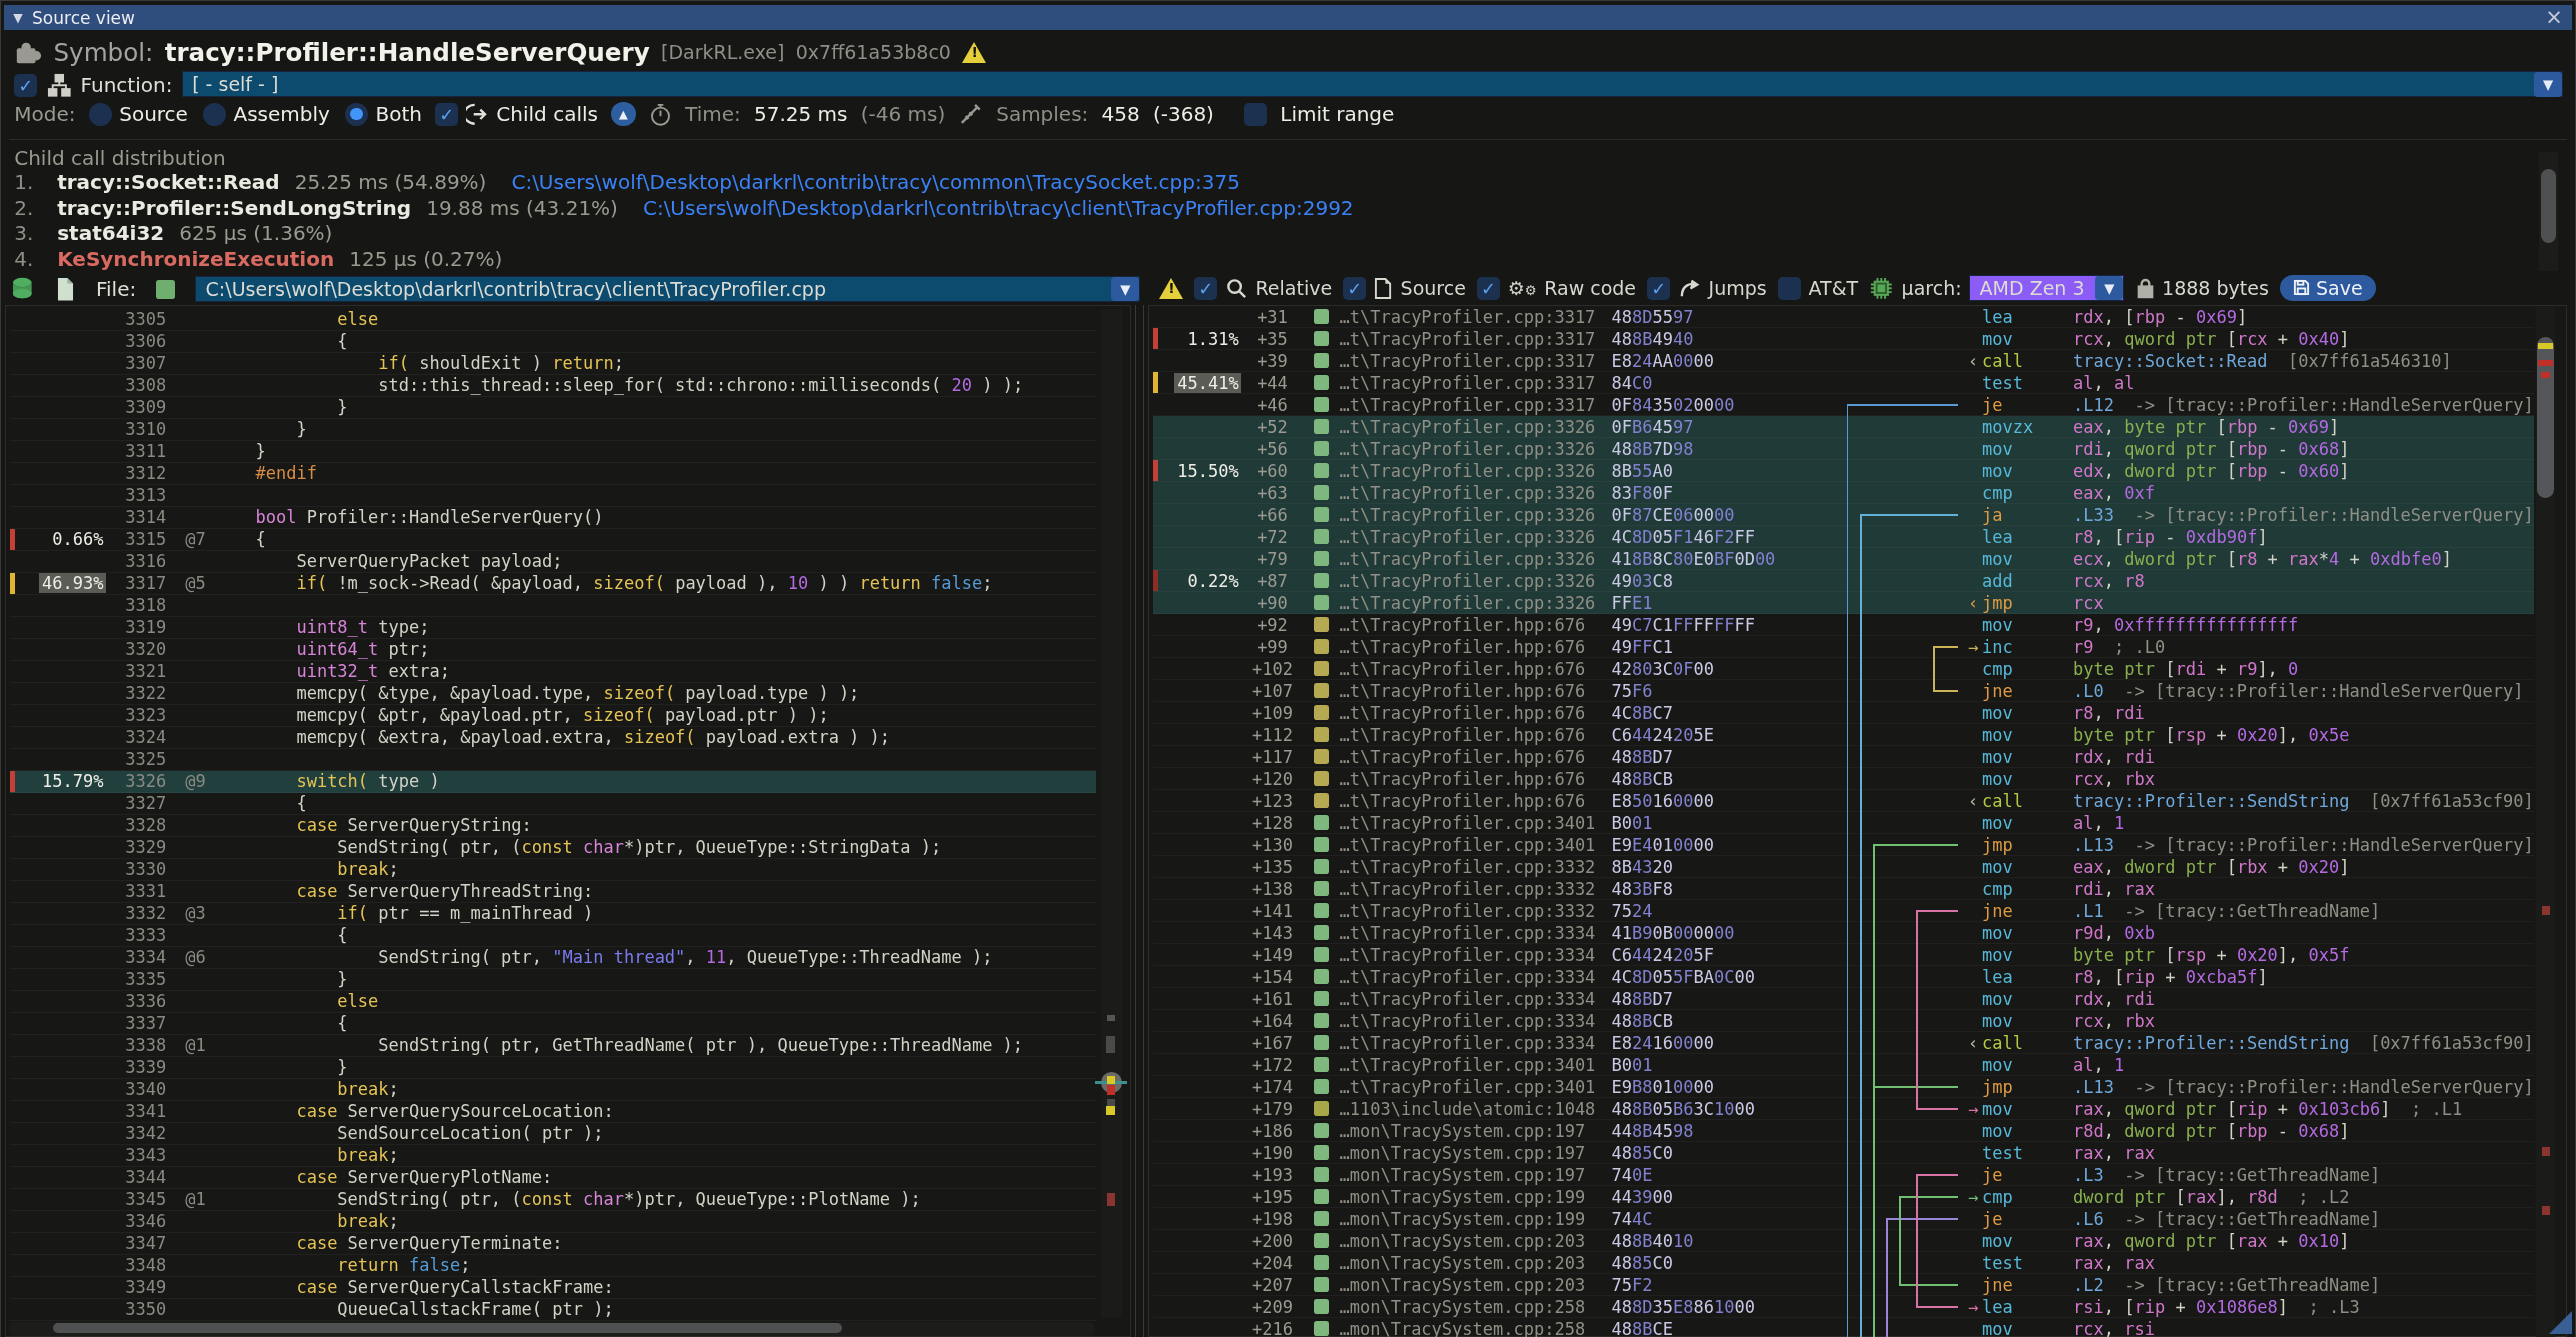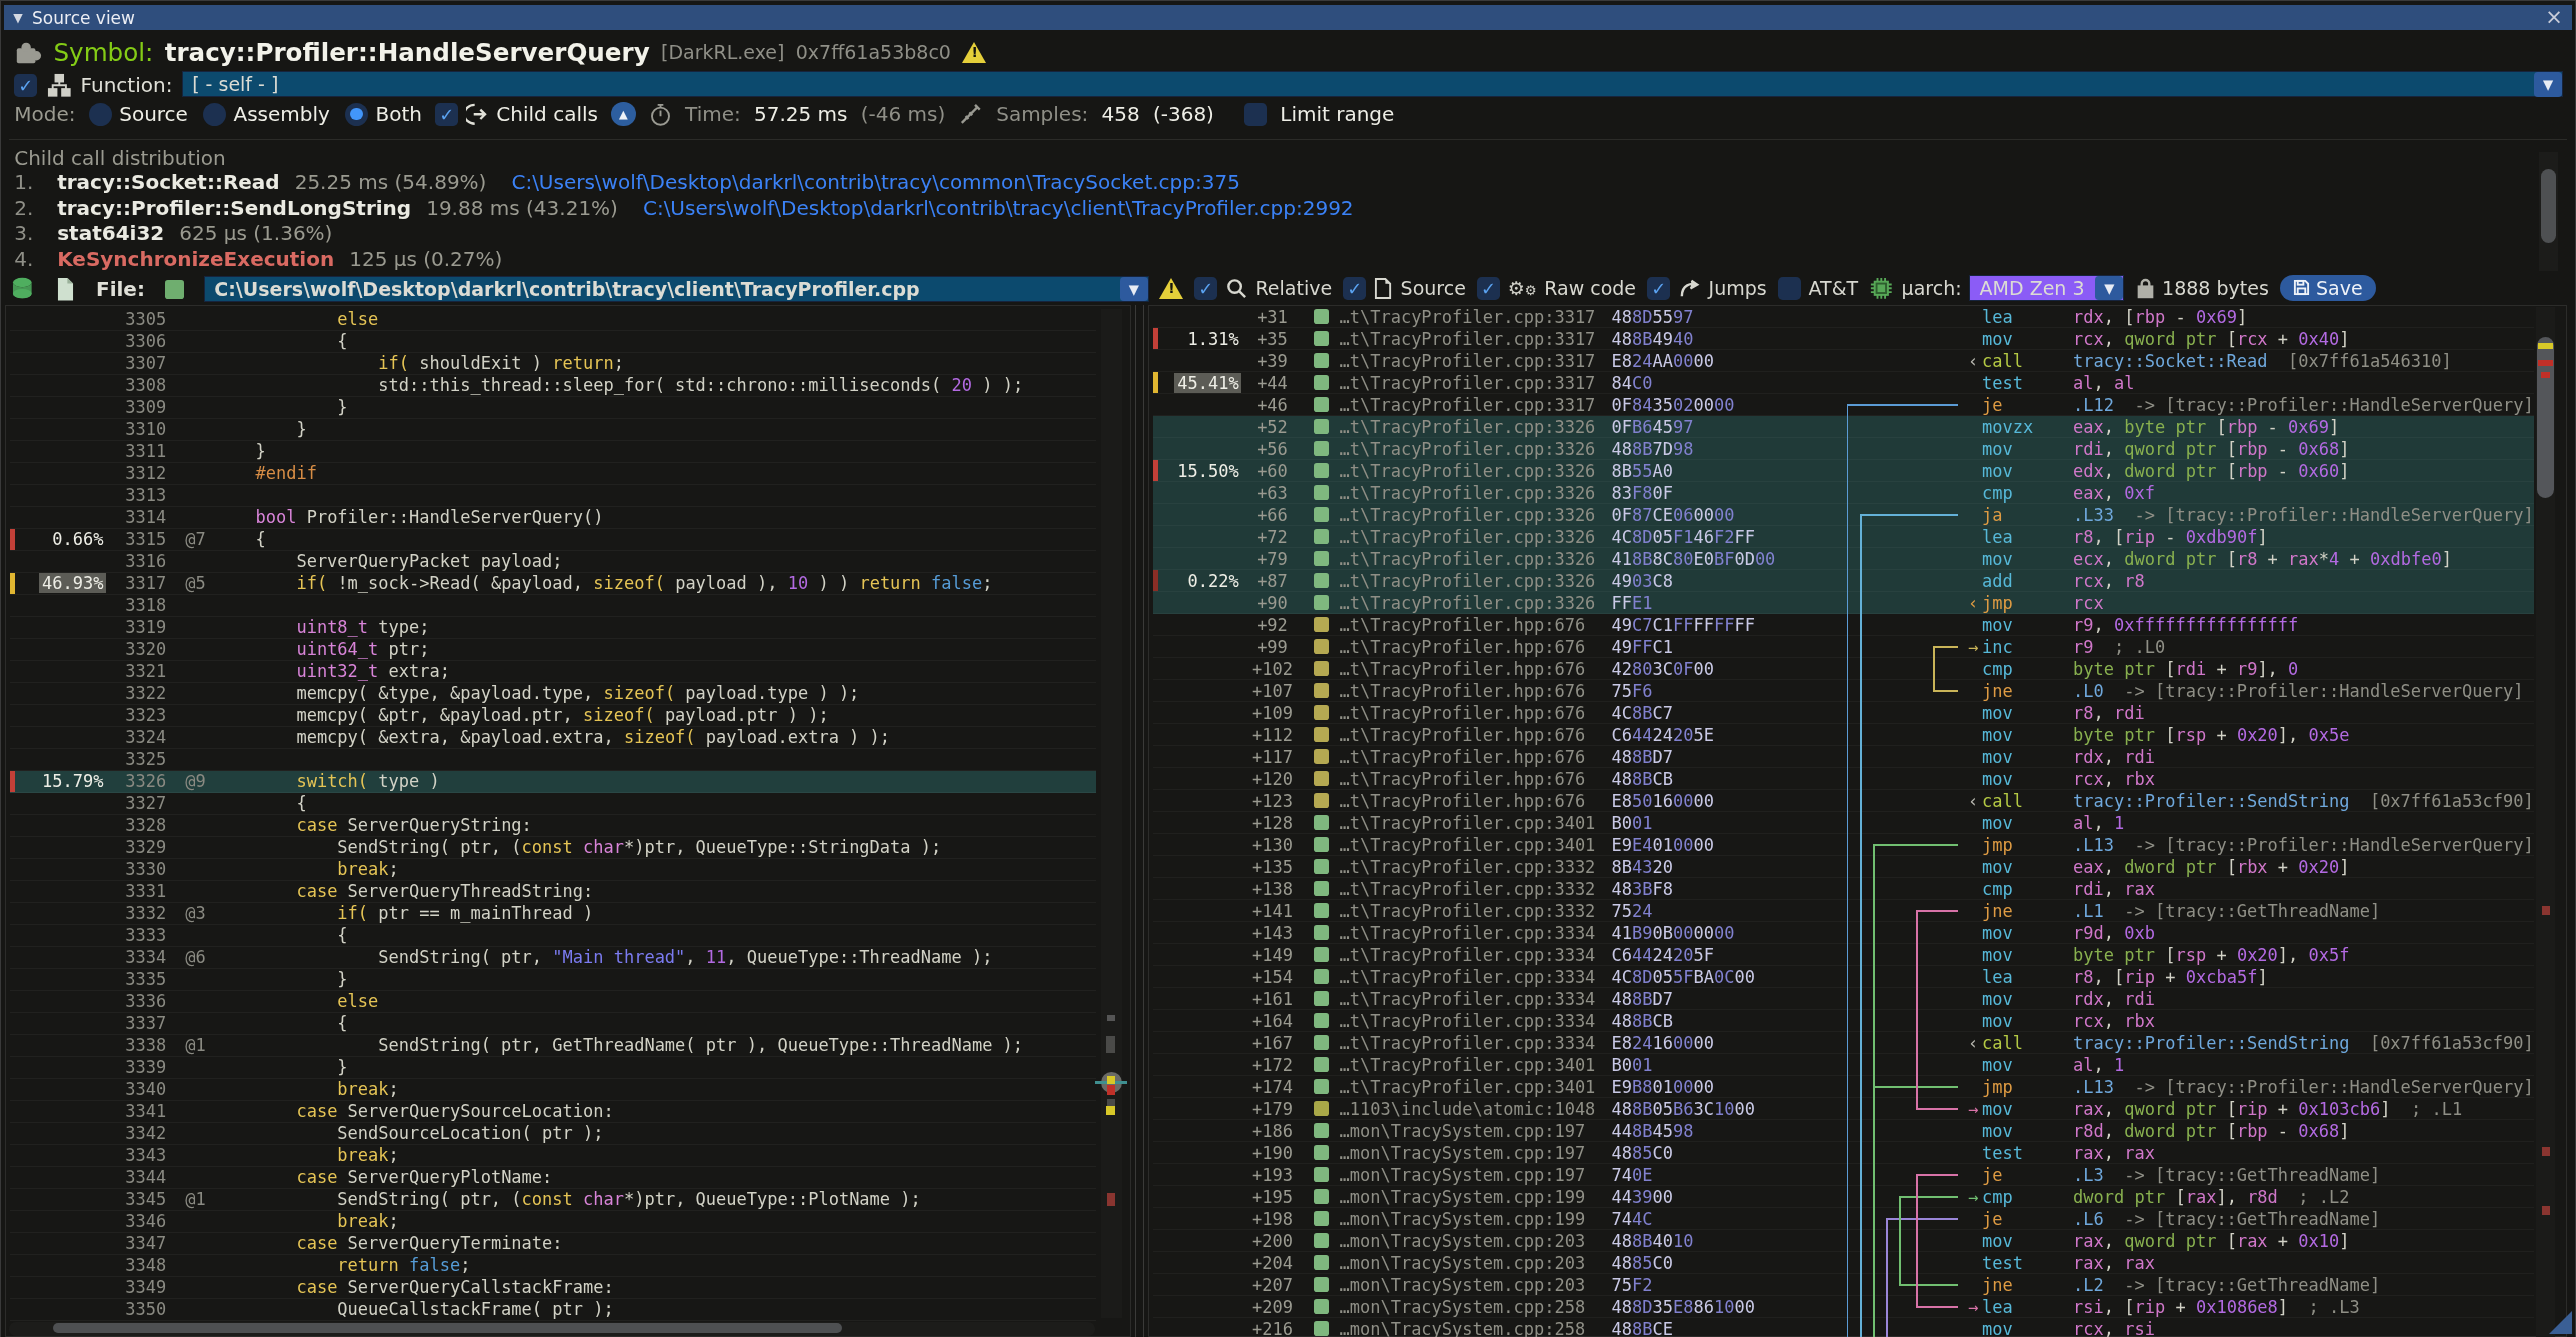--- a/index.html
+++ b/index.html
@@ -7,21 +7,21 @@
   #window{position:absolute;left:0;top:0;width:2574px;height:1336px;background:#161614;border:0.9px solid #3a3a3a;}
 
   
   #titlebar{position:absolute;left:2.8px;top:3.8px;right:2.8px;height:25.5px;background:#2f4e7d;display:flex;align-items:center;padding:0 9.4px;box-sizing:border-box;}
   #titlebar .tri{color:#d4d8e2;font-size:12.3px;margin-right:9.4px;}
   #titlebar .ttl{color:#eceef4;font-size:17px;}
   #titlebar .close{margin-left:auto;color:#c9cdd9;font-size:21px;line-height:21px;}
 
   
   #symbolrow{position:absolute;left:13.2px;top:36px;height:30px;display:flex;align-items:center;gap:11.3px;}
-  #symbolrow .lbl{color:#84cc16;font-size:24.6px;}
+  #symbolrow .lbl{color:#a3a3a3;font-size:24.6px;}
   #symbolrow .name{color:#f2f2ea;font-size:24.6px;font-weight:bold;}
   #symbolrow .dim{color:#8f8f87;font-size:19px;}
   .warn{width:0;height:0;border-left:12.3px solid transparent;border-right:12.3px solid transparent;border-bottom:21px solid #e5cf3a;position:relative;display:inline-block;}
   .warn:after{content:"!";position:absolute;left:-2.8px;top:2.8px;color:#14140f;font-size:14px;font-weight:bold;}
 
   
   #funcrow{position:absolute;left:13.2px;top:70px;height:26.4px;display:flex;align-items:flex-end;gap:9.4px;width:2549px;}
   .cb{width:23px;height:23px;border-radius:4.7px;background:#1c3050;display:flex;align-items:center;justify-content:center;flex:0 0 auto;}
   .cb.on:after{content:"✓";color:#5aa2f0;font-size:18px;font-weight:bold;}
   #funcrow .lbl{color:#e0e0d8;font-size:20px;}
@@ -48,21 +48,21 @@
   .cc-item{display:flex;align-items:baseline;gap:15px;height:25.5px;font-size:20px;white-space:nowrap;}
   .cc-idx{color:#8f8f87;width:28px;}
   .cc-name{color:#eaeae2;font-weight:bold;}
   .cc-name.red{color:#d96a62;}
   .cc-time{color:#9a9a90;}
   .cc-path{color:#3b82f6;margin-left:10px;}
   #cc-scroll{position:absolute;right:17px;top:151px;width:19px;height:119px;background:#1c1c1a;}
   #cc-thumb{position:absolute;right:19px;top:168px;width:15px;height:74px;background:#4e5052;border-radius:7.6px;}
 
   
-  #filebar{position:absolute;left:9.4px;top:274px;height:28px;display:flex;align-items:center;gap:20px;font-weight:bold;}
+  #filebar{position:absolute;left:9.4px;top:274px;height:28px;display:flex;align-items:center;gap:20px;}
   #filebar .lbl{color:#e0e0d8;font-size:20px;}
   .swatch{width:19px;height:19px;border-radius:2.8px;background:#6fae6f;}
   #file-combo{position:relative;width:945px;}
   #file-combo .val{padding-left:9.4px;font-size:19px;color:#dcdcd4;white-space:nowrap;overflow:hidden;}
 
   #asmtoolbar{position:absolute;left:1158px;top:272px;height:30px;display:flex;align-items:center;gap:11.3px;font-size:19px;white-space:nowrap;}
   .tb-group{display:flex;align-items:center;gap:7.6px;}
   #uarch-combo{position:relative;width:155px;height:26.4px;background:#8b5cf6;border:0.9px solid #16243d;display:flex;align-items:center;box-sizing:border-box;}
   #uarch-combo .val{padding-left:9.4px;font-size:19px;color:#dcdcd4;}
   #savebtn{background:#2d5a9e;border-radius:13.2px;height:26.4px;display:flex;align-items:center;gap:5.7px;padding:0 13.2px;color:#eef2f8;}

